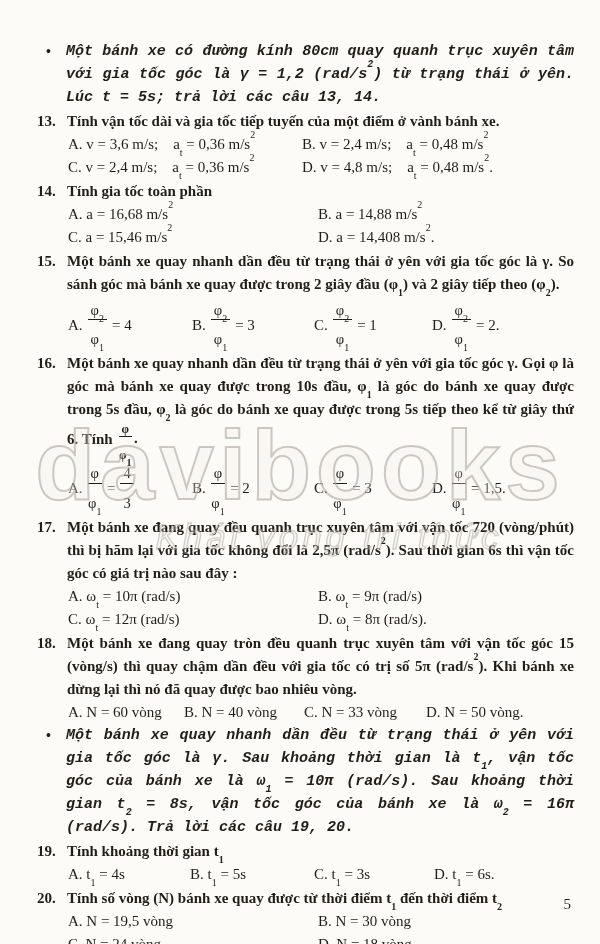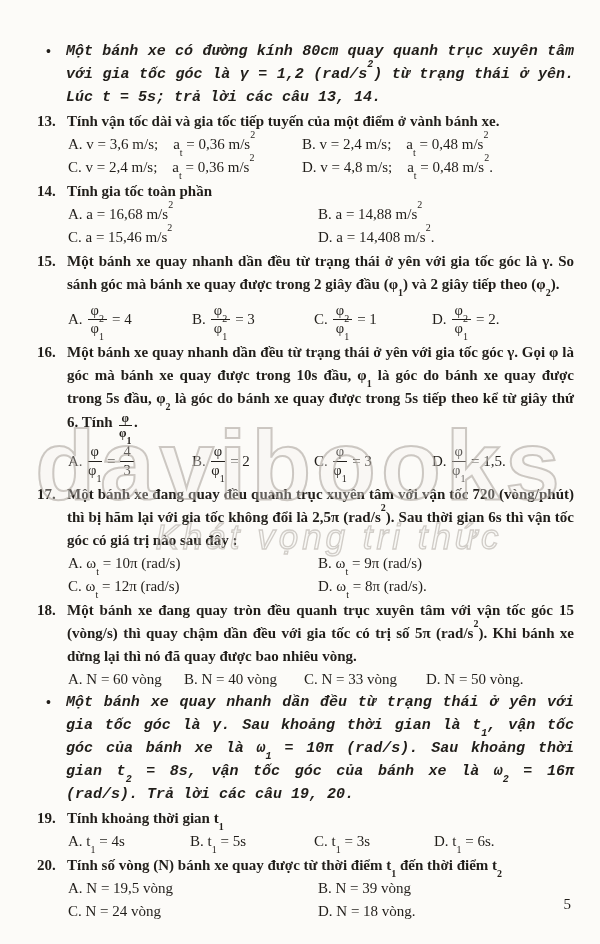--- a/index.html
+++ b/index.html
@@ -31,21 +31,21 @@
   .cols4b{display:grid;grid-template-columns:122px 124px 120px 1fr;}
 
   
   .opts-frac{display:grid;grid-template-columns:124px 122px 118px 1fr;
     margin:7px 22px 5px 68px;align-items:center;}
   .fopt{display:flex;align-items:center;}
   .flabel{margin-right:5px;}
   .frac{display:inline-flex;flex-direction:column;align-items:center;
     line-height:1.05;font-size:14.5px;vertical-align:middle;}
   .frac .fnum{border-bottom:1.3px solid #211e1a;padding:0 3px 1px;}
-  .frac .fden{padding-top:1px;}
+  .frac .fden{padding-top:1px;margin-top:11px;}
   .frhs{margin-left:5px;}
   .frac.inline{font-size:12px;line-height:1;margin:0 2px 0 6px;position:relative;top:2px;}
 
   
   .watermark{position:absolute;left:0;top:416px;width:100%;z-index:3;
     text-align:center;pointer-events:none;user-select:none;}
   .wm1{font-family:"Liberation Sans","DejaVu Sans",sans-serif;font-weight:bold;
     font-size:98px;line-height:1.02;letter-spacing:5px;
     color:rgba(242,239,235,0.30);-webkit-text-stroke:2px rgba(165,159,151,0.55);}
   .wm2{font-family:"Liberation Sans","DejaVu Sans",sans-serif;font-style:italic;
@@ -224,21 +224,21 @@
       </div>
     </div>
 
     <div class="q">
       <div class="qhead">
         <span class="qnum">20.</span>
         <div class="qstem">Tính số vòng (N) bánh xe quay được từ thời điểm t<sub>1</sub> đến thời điểm t<sub>2</sub></div>
       </div>
       <div class="opts cols2">
         <div class="opt">A. N = 19,5 vòng</div>
-        <div class="opt">B. N = 39 vòng</div>
+        <div class="opt">B. N = 30 vòng</div>
         <div class="opt">C. N = 24 vòng</div>
         <div class="opt">D. N = 18 vòng.</div>
       </div>
     </div>
 
   </div>
 
   <div class="watermark">
     <div class="wm1">davibooks</div>
     <div class="wm2">Khát vọng tri thức</div>

